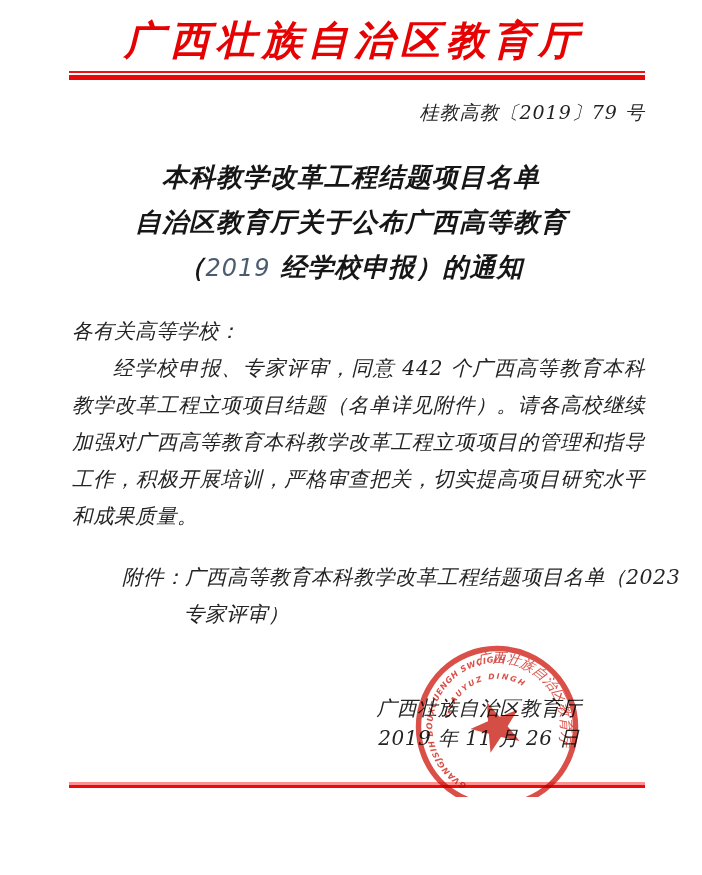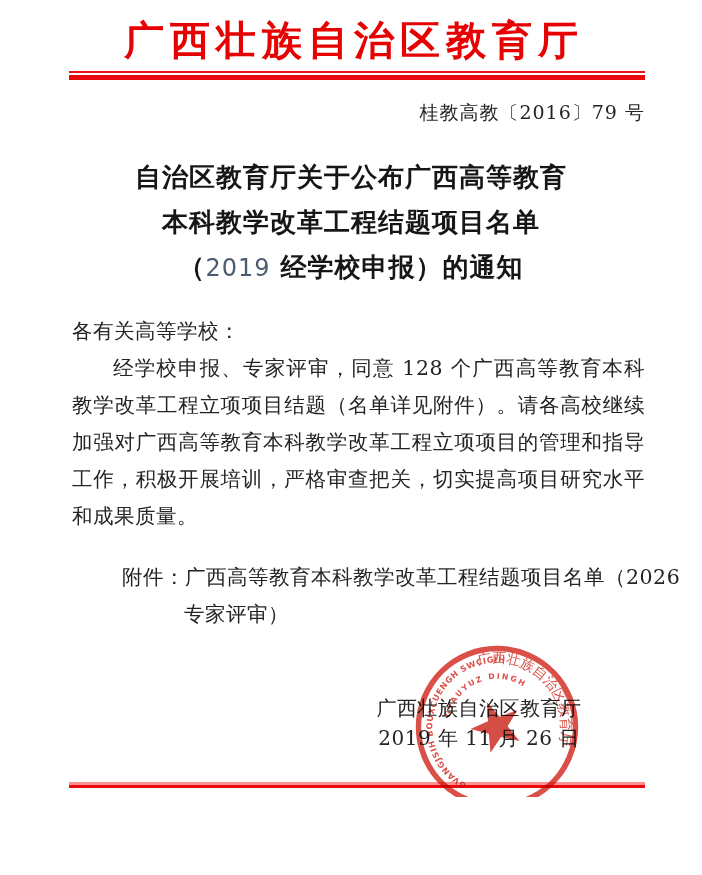--- a/index.html
+++ b/index.html
@@ -5,20 +5,21 @@
   html, body { margin: 0; padding: 0; background: #ffffff; }
   .page {
     position: relative;
     width: 702px;
     height: 797px;
     margin: 0 auto;
     background: #ffffff;
     overflow: hidden;
     font-family: "DejaVu Serif", "Liberation Serif", serif;
     color: #242424;
+    font-style: italic;
   }
 
   
   .letterhead {
     padding-top: 16px;
     text-align: center;
     color: #e60202;
     font-size: 40px;
     line-height: 48px;
     font-weight: bold;
@@ -115,35 +116,35 @@
 </head>
 <body>
 
 <div class="page">
 
   <div class="letterhead">广西壮族自治区教育厅</div>
 
   <div class="rule-thin"></div>
   <div class="rule-thick"></div>
 
-  <div class="doc-number">桂教高教〔2016〕79 号</div>
+  <div class="doc-number">桂教高教〔2019〕79 号</div>
 
   <h1 class="doc-title">
+    <span class="t-line">本科教学改革工程结题项目名单</span>
     <span class="t-line">自治区教育厅关于公布广西高等教育</span>
-    <span class="t-line">本科教学改革工程结题项目名单</span>
     <span class="t-line"><span>（</span><span class="year">2019</span><span> 经学校申报）的通知</span></span>
   </h1>
 
   <div class="body-text">
     <div class="salutation">各有关高等学校：</div>
-    <p class="para">经学校申报、专家评审，同意 128 个广西高等教育本科教学改革工程立项项目结题（名单详见附件）。请各高校继续加强对广西高等教育本科教学改革工程立项项目的管理和指导工作，积极开展培训，严格审查把关，切实提高项目研究水平和成果质量。</p>
+    <p class="para">经学校申报、专家评审，同意 442 个广西高等教育本科教学改革工程立项项目结题（名单详见附件）。请各高校继续加强对广西高等教育本科教学改革工程立项项目的管理和指导工作，积极开展培训，严格审查把关，切实提高项目研究水平和成果质量。</p>
   </div>
 
   <div class="attachment">
-    <div class="att-line1">附件：广西高等教育本科教学改革工程结题项目名单（2026</div>
+    <div class="att-line1">附件：广西高等教育本科教学改革工程结题项目名单（2023</div>
     <div class="att-line2">专家评审）</div>
   </div>
 
   <div class="signature">
     <div>广西壮族自治区教育厅</div>
     <div>2019 年 11 月 26 日</div>
   </div>
 
   <svg class="seal" viewBox="0 0 160 160" xmlns="http://www.w3.org/2000/svg" aria-hidden="true">
     <g transform="rotate(-22 80 80)">

